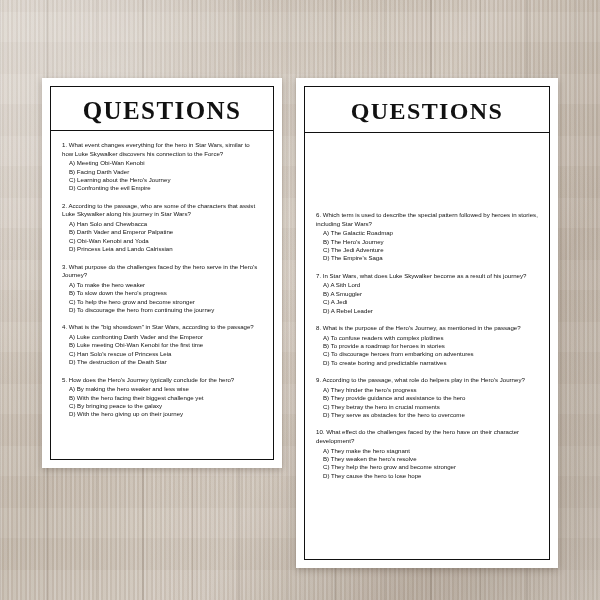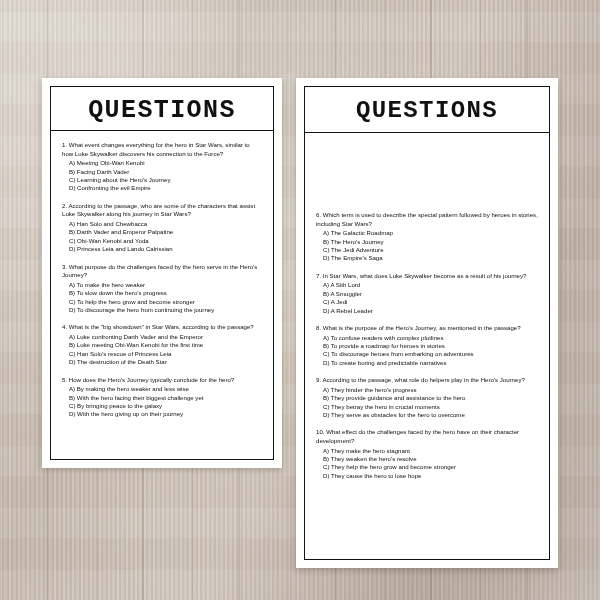--- a/index.html
+++ b/index.html
@@ -82,21 +82,21 @@
   }
   .sheet-content {
     position: absolute;
     inset: 8px;
     box-sizing: border-box;
     padding: 10px 12px 8px 12px;
     overflow: hidden;
   }
 
   .q-title {
-    font-family: Liberation Mono, monospace;
+    font-family: Liberation Serif, serif;
     font-weight: bold;
     letter-spacing: 1.4px;
     text-align: center;
     color: #111;
     margin: 0 0 2px 0;
   }
   .sheet-left .q-title { font-size: 25px; line-height: 30px; }
   .sheet-right .q-title { font-size: 24px; line-height: 30px; }
 
   .title-rule {

